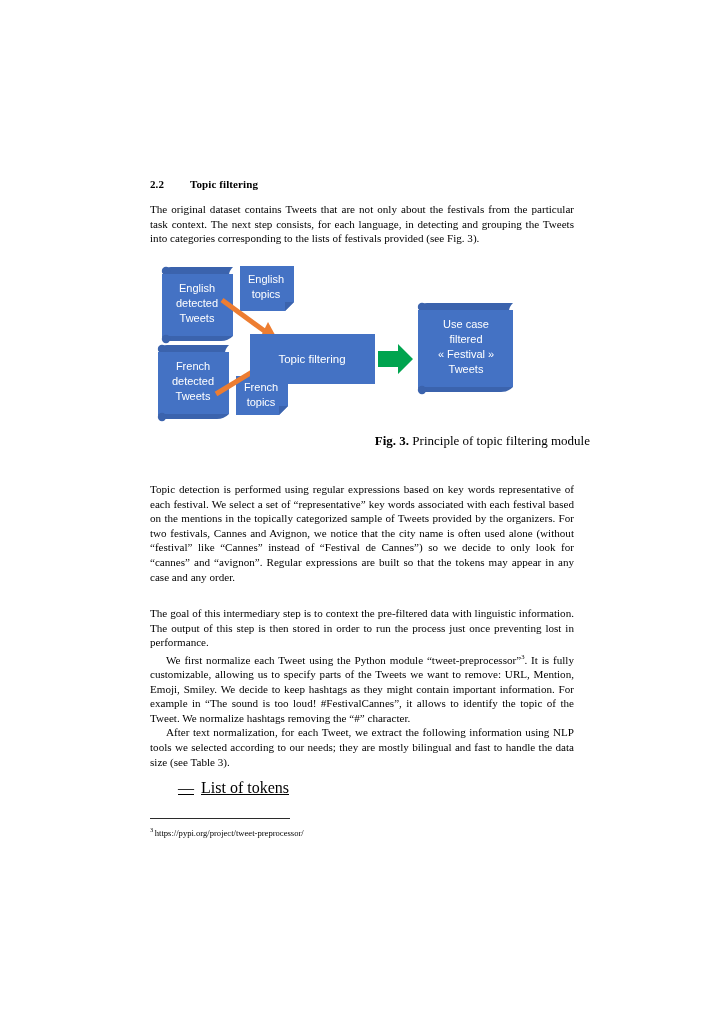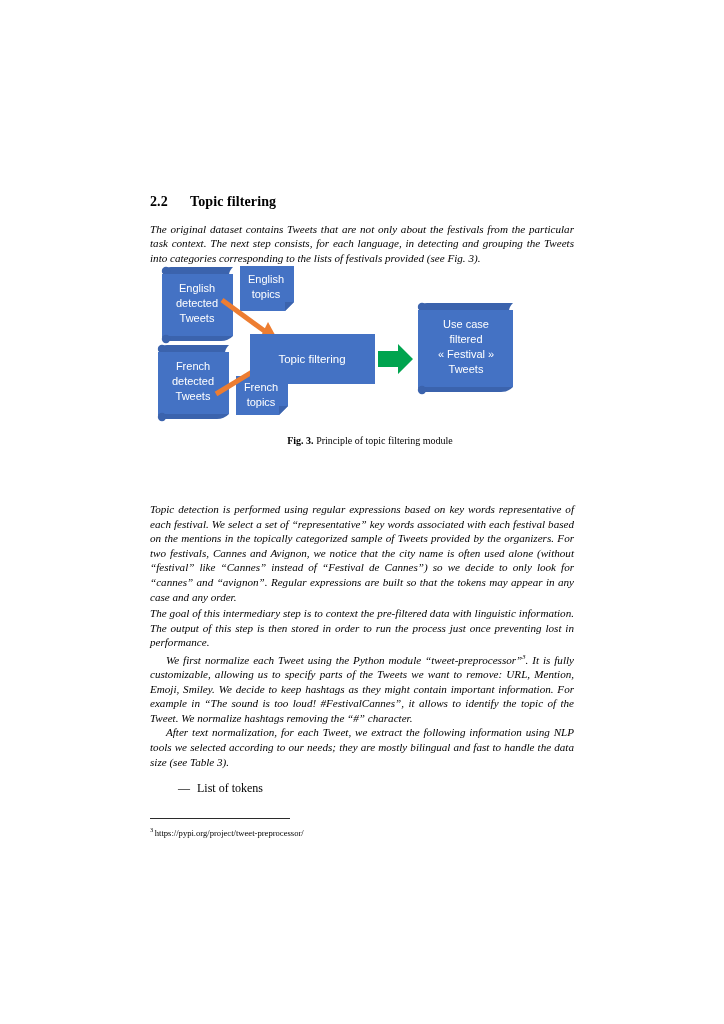--- a/index.html
+++ b/index.html
@@ -26,66 +26,65 @@
 
   
   .col {
     position: absolute;
     left: 150px;
     top: 178px;
     width: 424px;
   }
 
   h2.section-heading {
-    font-size: 14px;
+    font-size: 11px;
     font-weight: bold;
-    margin: 16px 0 11px 0;
+    margin: 0 0 11px 0;
     letter-spacing: 0.1px;
     line-height: 1.2;
     display: flex;
   }
   h2.section-heading .num {
     width: 40px;
     flex: 0 0 40px;
   }
   h2.section-heading .ttl { flex: 1 1 auto; }
 
   p.body {
     font-size: 11.1px;
     line-height: 14.6px;
     margin: 0 0 0 0;
     text-align: justify;
     text-justify: inter-word;
     hyphens: manual;
-    font-style: italic;
   }
   p.body + p.body { margin-top: 0; }
   p.indent { text-indent: 16px; }
 
   
   .figure {
     position: absolute;
     left: 150px;
     top: 258px;
     width: 424px;
     height: 200px;
   }
   .fig-canvas {
     position: absolute;
     left: 0; top: 0;
     width: 424px;
     height: 172px;
   }
   .fig-caption {
     position: absolute;
-    left: 8px;
+    left: 16px;
     top: 177px;
     width: 424px;
-    text-align: center;
-    font-size: 10px;
+    text-align: right;
+    font-size: 13px;
     line-height: 12px;
   }
   .fig-caption b { font-weight: bold; }
 
   
   .footnote-wrap {
     position: absolute;
     left: 150px;
     top: 818px;
     width: 424px;
@@ -100,23 +99,24 @@
     font-size: 8.6px;
     line-height: 11px;
   }
   .footnote-text sup {
     font-size: 6.4px;
     vertical-align: super;
     margin-right: 1.5px;
   }
 
   .list-item {
-    font-size: 12px;
+    font-size: 16px;
     line-height: 14.6px;
     margin-left: 28px;
+    text-decoration: underline;
   }
   .list-item .dash { margin-right: 7px; }
 
   sup.fn { font-size: 6.6px; vertical-align: super; }
 </style>
 </head>
 <body>
 
 <div class="page">
 
@@ -205,21 +205,21 @@
         <text x="316" y="115" fill="#FFFFFF" font-family="Liberation Sans, sans-serif" font-size="11" text-anchor="middle">Tweets</text>
       </g>
     </svg>
 
     <div class="fig-caption">
       <b>Fig. 3.</b>
       <span>Principle of topic filtering module</span>
     </div>
   </div>
 
-  <div class="col" style="top:502px;">
+  <div class="col" style="top:482px;">
     <p class="body">Topic detection is performed using regular expressions based on key words representative of each festival. We select a set of “representative” key words associated with each festival based on the mentions in the topically categorized sample of Tweets provided by the organizers. For two festivals, Cannes and Avignon, we notice that the city name is often used alone (without “festival” like “Cannes” instead of “Festival de Cannes”) so we decide to only look for “cannes” and “avignon”. Regular expressions are built so that the tokens may appear in any case and any order.</p>
   </div>
 
   <div class="col" style="top:606px;">
     <p class="body">The goal of this intermediary step is to context the pre-filtered data with linguistic information. The output of this step is then stored in order to run the process just once preventing lost in performance.</p>
     <p class="body indent"><span>We first normalize each Tweet using the Python module “tweet-preprocessor”</span><sup class="fn">3</sup><span>. It is fully customizable, allowing us to specify parts of the Tweets  we want to remove: URL, Mention, Emoji, Smiley. We decide to keep hashtags as they might contain important information. For example in “The sound is too loud! #FestivalCannes”, it allows to identify the topic of the Tweet. We normalize hashtags removing the “#” character.</span></p>
     <p class="body indent">After text normalization, for each Tweet, we extract the following information using NLP tools we selected according to our needs; they are mostly bilingual and fast to handle the data size (see Table 3).</p>
     <div style="height:12px"></div>
     <div class="list-item">
       <span class="dash">—</span><span>List of tokens</span>

